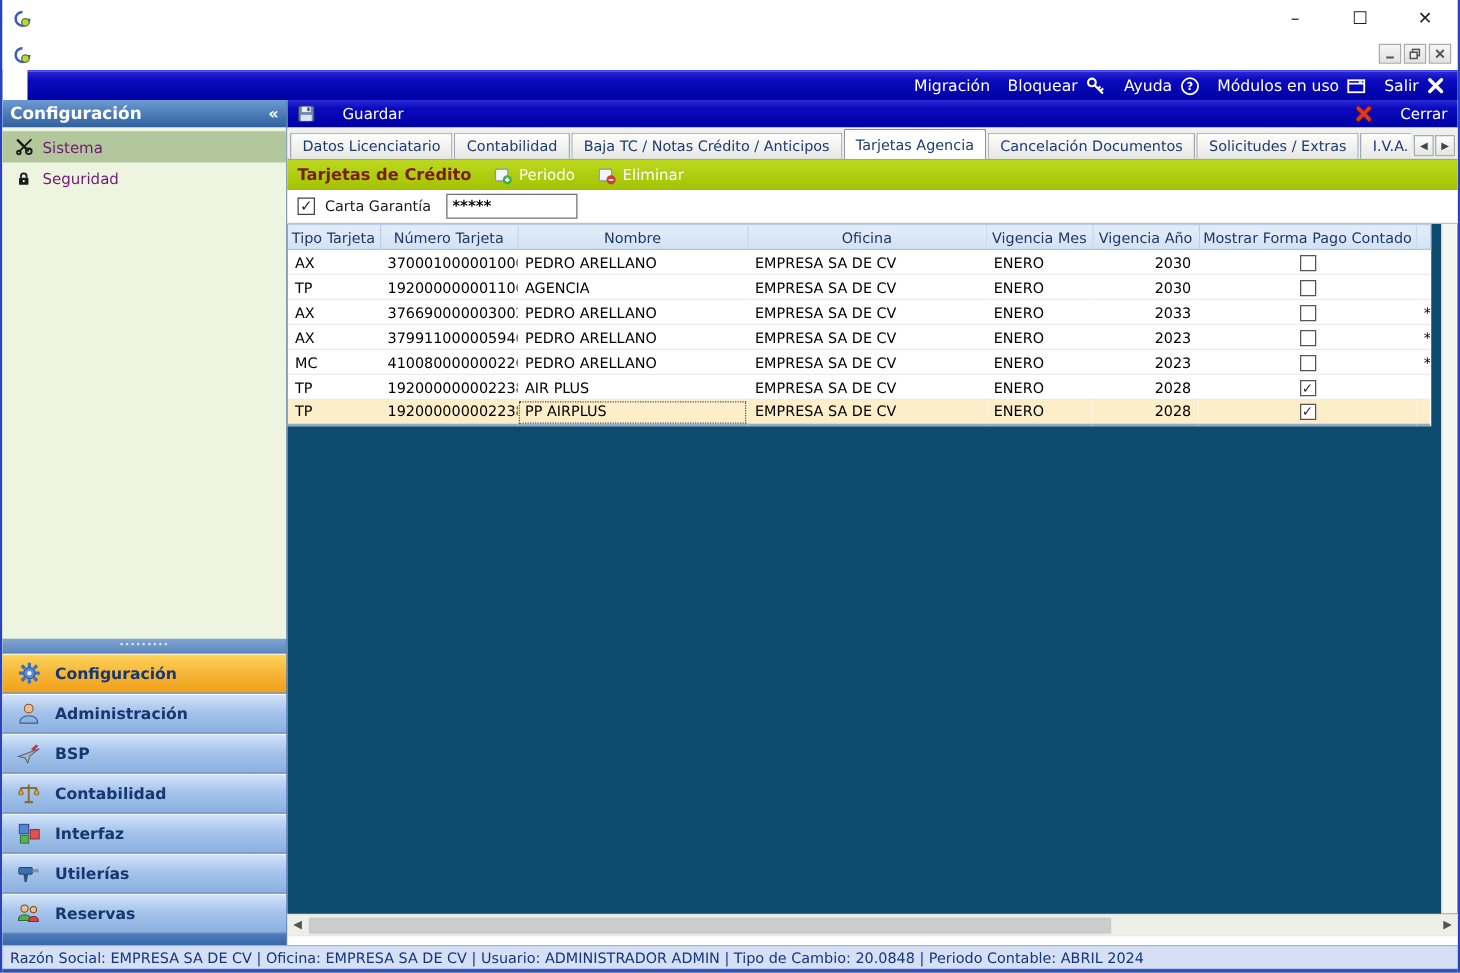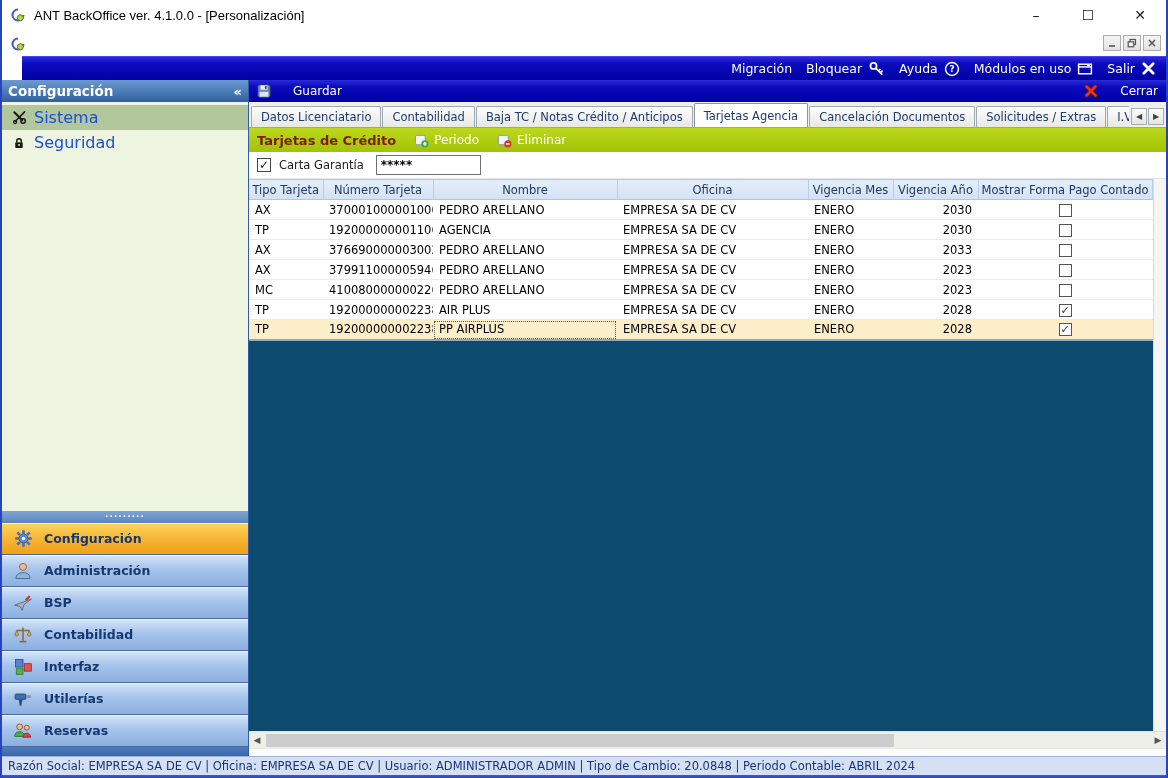--- a/index.html
+++ b/index.html
@@ -21,25 +21,25 @@
   .mdi-btn { width:18px; height:16px; background:linear-gradient(#F4F4F4,#E2E2E2); border:1px solid #ACACAC; display:flex; align-items:center; justify-content:center; }
 
   
   .bluebar { height:24px; background:linear-gradient(180deg,#2B2BD8 0%,#0B0BBE 30%,#0000A4 100%); display:flex; align-items:center; justify-content:flex-end; gap:14px; padding-right:10px; color:#fff; font-size:12.5px; flex:0 0 auto; border-top:1px solid #4444E8;margin-left:20px; }
   .tb-item { display:flex; align-items:center; gap:6px; cursor:pointer; white-space:nowrap; }
 
   
   .main { flex:1 1 auto; display:flex; min-height:0; }
 
   
-  .sidebar { width:247px; flex:0 0 auto; display:flex; flex-direction:column; border-right:1px solid #2F5CA8; background:#EDF4DF; }
+  .sidebar { width:228px; flex:0 0 auto; display:flex; flex-direction:column; border-right:1px solid #2F5CA8; background:#EDF4DF; }
   .sb-header { height:22px; background:linear-gradient(180deg,#6C9AD0,#2F609F); color:#fff; font-weight:bold; font-size:13.5px; display:flex; align-items:center; padding:0 6px; flex:0 0 auto; }
   .sb-header .collapse { margin-left:auto; font-size:13px; font-weight:bold; cursor:pointer; }
   .sb-list { height:409px; flex:0 0 auto; background:#EDF4DF; padding-top:3px; }
-  .sb-item { height:25px; display:flex; align-items:center; padding-left:9px; gap:7px; font-size:16px; color:#1d4ed8; cursor:pointer; }
+  .sb-item { height:25px; display:flex; align-items:center; padding-left:9px; gap:7px; font-size:12px; color:#701a75; cursor:pointer; }
   .sb-item.sel { background:#B2C79B; }
   .sb-item .sb-ic { width:16px; display:flex; justify-content:center; }
   .sb-splitter { height:12px; background:linear-gradient(180deg,#7FA5D4,#5C86BC); color:#EAF0FA; font-size:9px; letter-spacing:1px; text-align:center; line-height:10px; font-weight:bold; cursor:row-resize; flex:0 0 auto; }
   .sb-nav { flex:0 0 auto; }
   .nav-item { height:32px; display:flex; align-items:center; gap:10px; padding-left:10px; background:linear-gradient(180deg,#D6E6FA 0%,#A6C4EC 45%,#8AB0E0 100%); border-bottom:1px solid #49699C; box-shadow:inset 0 1px 0 rgba(255,255,255,.65); cursor:pointer; }
   .nav-item .nv-ic { width:22px; display:flex; justify-content:center; }
   .nav-item .nv-label { font-weight:bold; font-size:12.5px; color:#16386F; }
   .nav-item.sel { background:linear-gradient(180deg,#FDD55C 0%,#F6B435 55%,#F0A018 100%); }
   .sb-fill { flex:1 1 auto; background:linear-gradient(180deg,#4C7DBE,#3A67A6); }
 
@@ -97,21 +97,20 @@
 
 <div class="window">
 
   <div class="titlebar">
     <span class="appicon">
         <svg viewBox="0 0 16 16" width="16" height="16">
           <path d="M13.5 8A5.5 5.5 0 1 1 8 2.5" fill="none" stroke="#3B5BC4" stroke-width="2"></path>
           <circle cx="10.3" cy="10.8" r="3" fill="#B7D44A" stroke="#5B7A1E"></circle>
         </svg>
       </span>
-    <span class="title">ANT BackOffice ver. 4.1.0.0 - [Personalización]</span>
     <div class="win-controls">
       <div class="win-btn">–</div>
       <div class="win-btn">☐</div>
       <div class="win-btn">✕</div>
     </div>
   </div>
 
   <div class="menubar">
     <span class="appicon">
         <svg viewBox="0 0 16 16" width="16" height="16">

